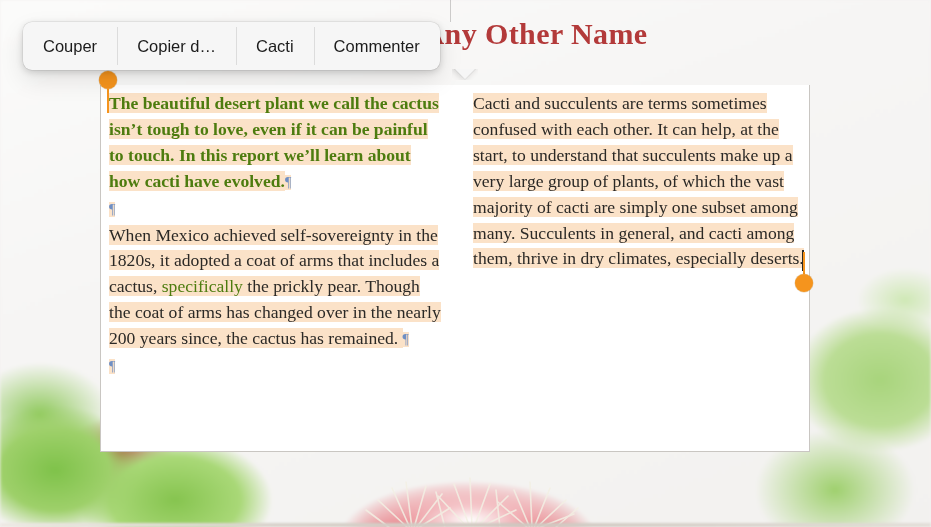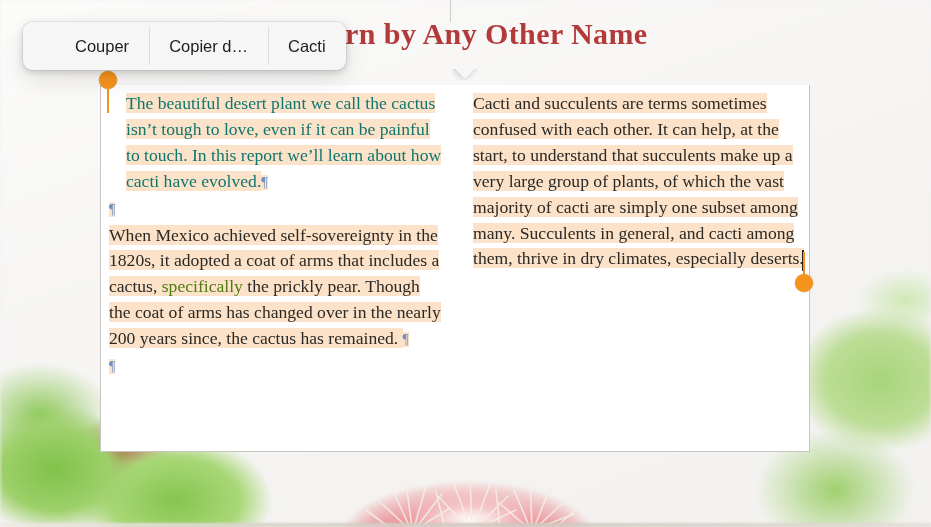--- a/index.html
+++ b/index.html
@@ -105,23 +105,22 @@
   .para { margin: 0; }
 
   
   .hl {
     background: #fbe2c8;
     box-decoration-break: clone;
     -webkit-box-decoration-break: clone;
   }
 
   .lead {
-    font-weight: normal;
-    color: #0f766e;
-    margin-left: 17px;
+    font-weight: bold;
+    color: #4d7c0f;
   }
 
   .muted { color: #4d7c0f; }
 
   .pilcrow {
     color: #6f8fc4;
     font-size: 14px;
     font-family: "Liberation Serif", serif;
   }
 
@@ -163,21 +162,20 @@
     height: 48px;
     display: flex;
     align-items: stretch;
     background: #f6f6f6;
     border-radius: 9px;
     box-shadow:
       0 0 0 .5px rgba(0,0,0,.10),
       0 2px 7px rgba(0,0,0,.16),
       0 10px 24px rgba(0,0,0,.10);
     overflow: visible;
-    padding-left: 32px;
   }
 
   .ctx-item {
     display: flex;
     align-items: center;
     justify-content: center;
     padding: 0 20px;
     font-family: "Liberation Sans", sans-serif;
     font-size: 16.5px;
     color: #1c1c1c;
@@ -300,15 +298,18 @@
   <div class="ctx-menu">
     <div class="ctx-item">
         <span>Couper</span>
       </div>
     <div class="ctx-item">
         <span>Copier d…</span>
       </div>
     <div class="ctx-item">
         <span>Cacti</span>
       </div>
+    <div class="ctx-item">
+        <span>Commenter</span>
+      </div>
   </div>
 
 </div>
 
 </body></html>

